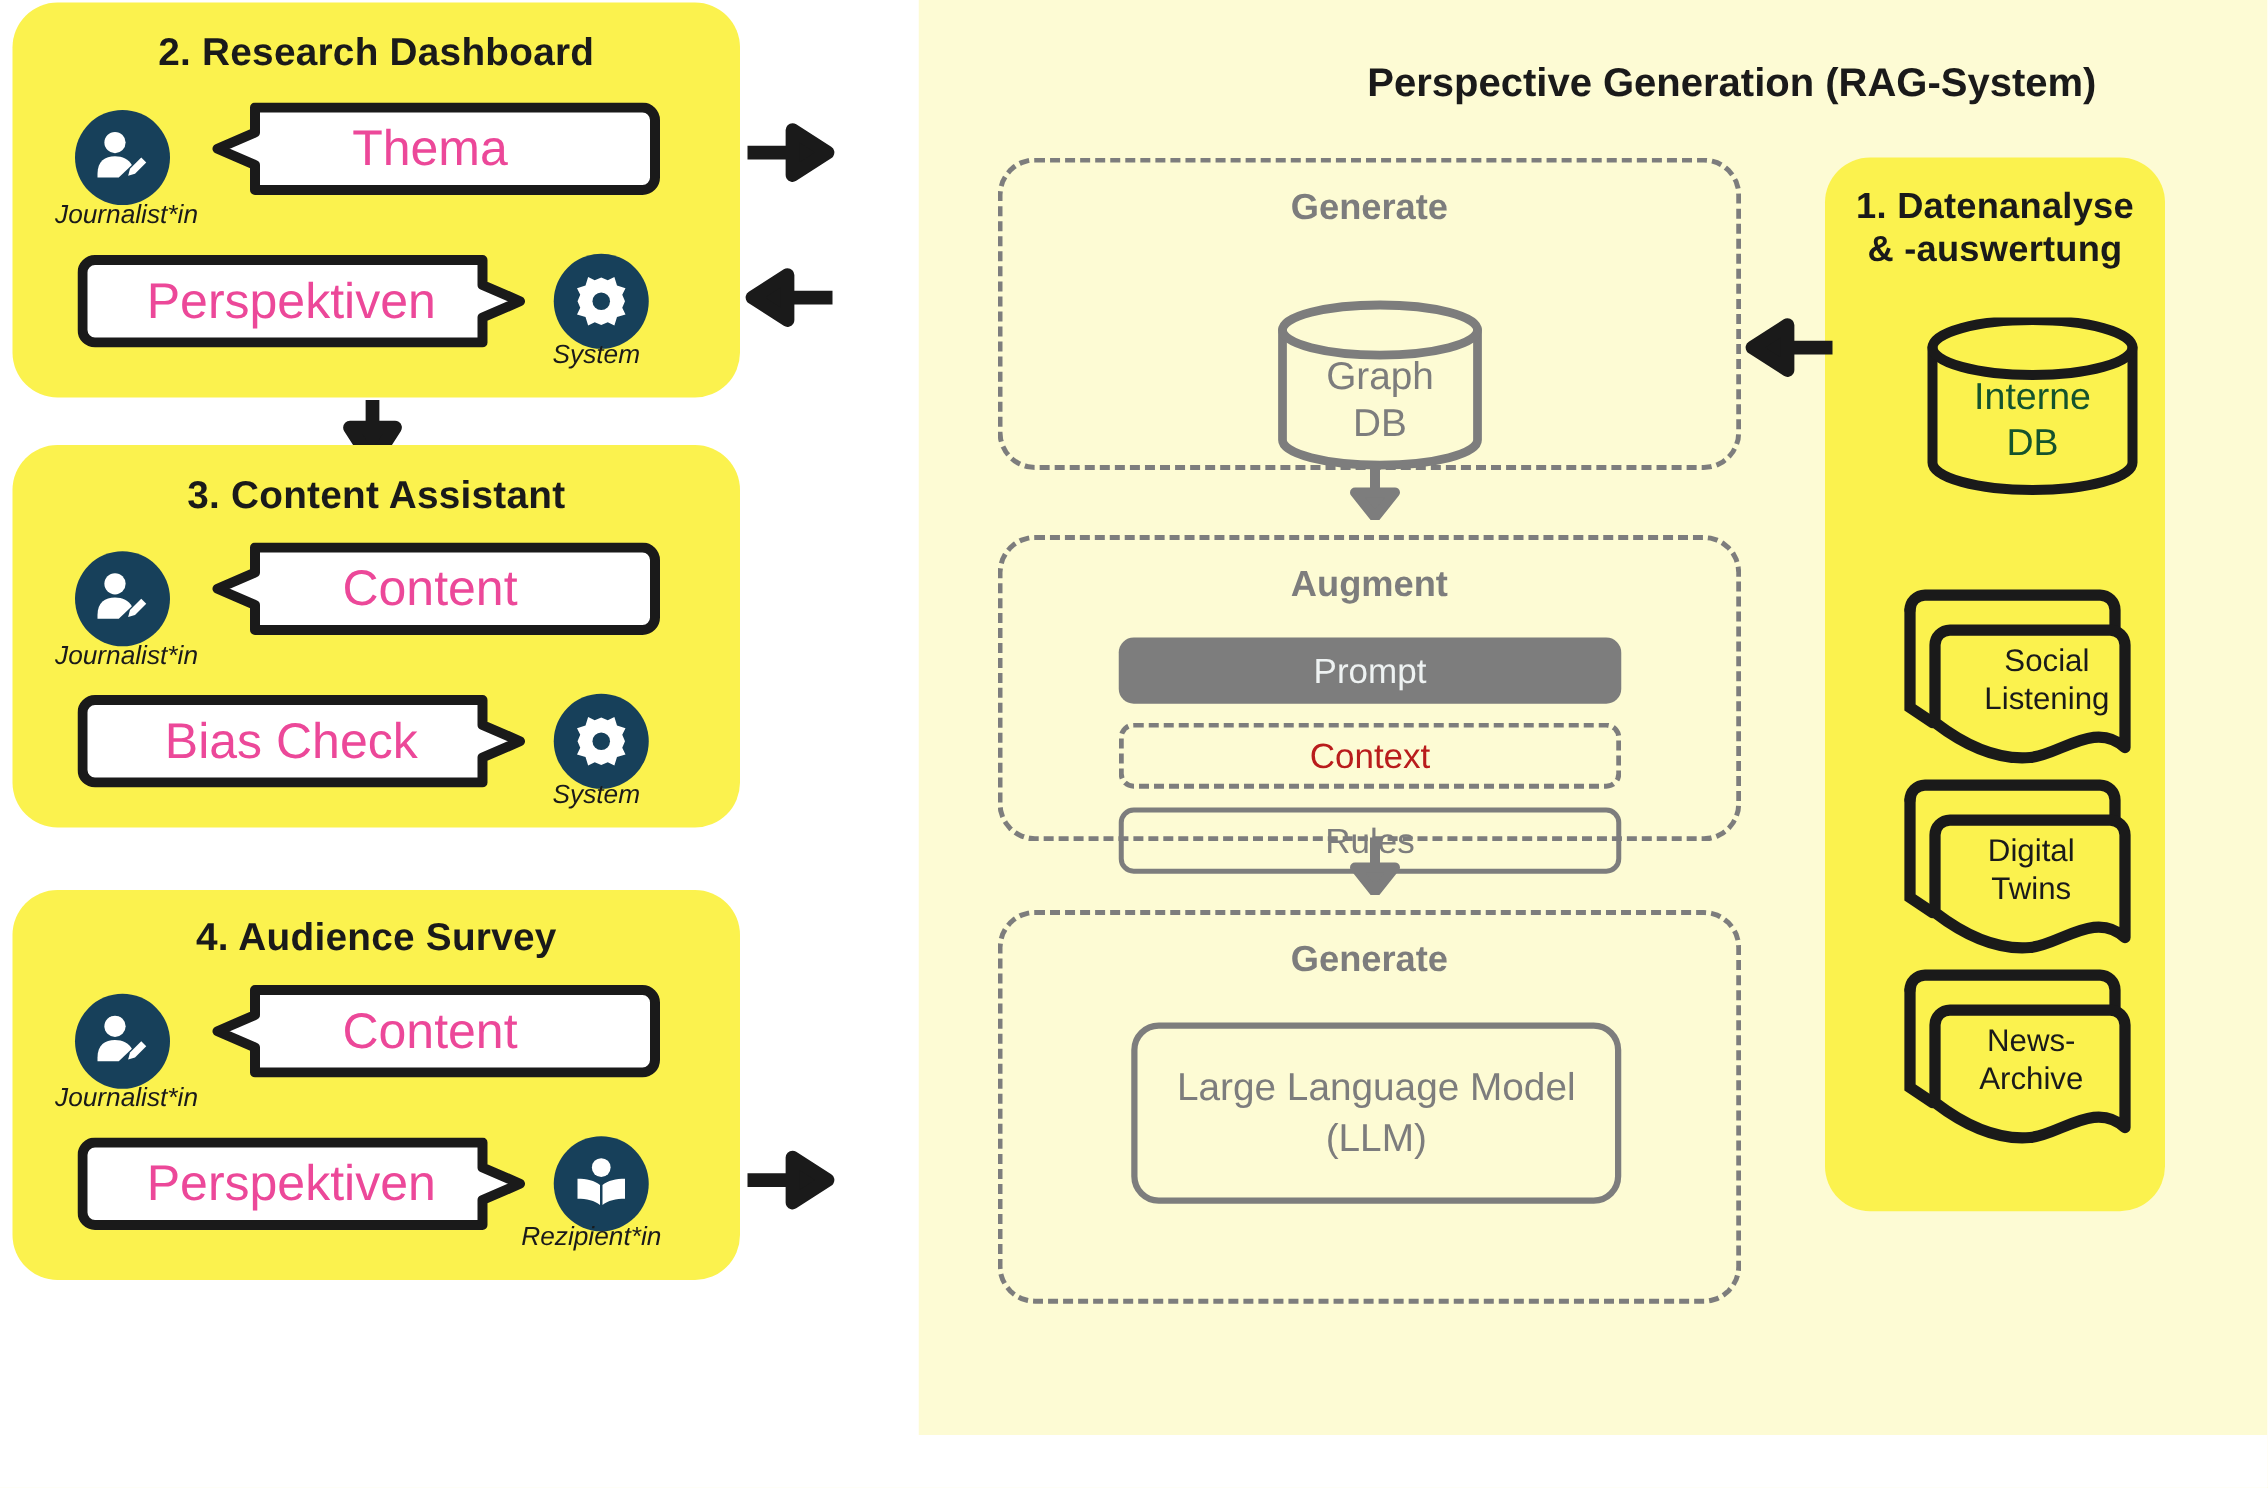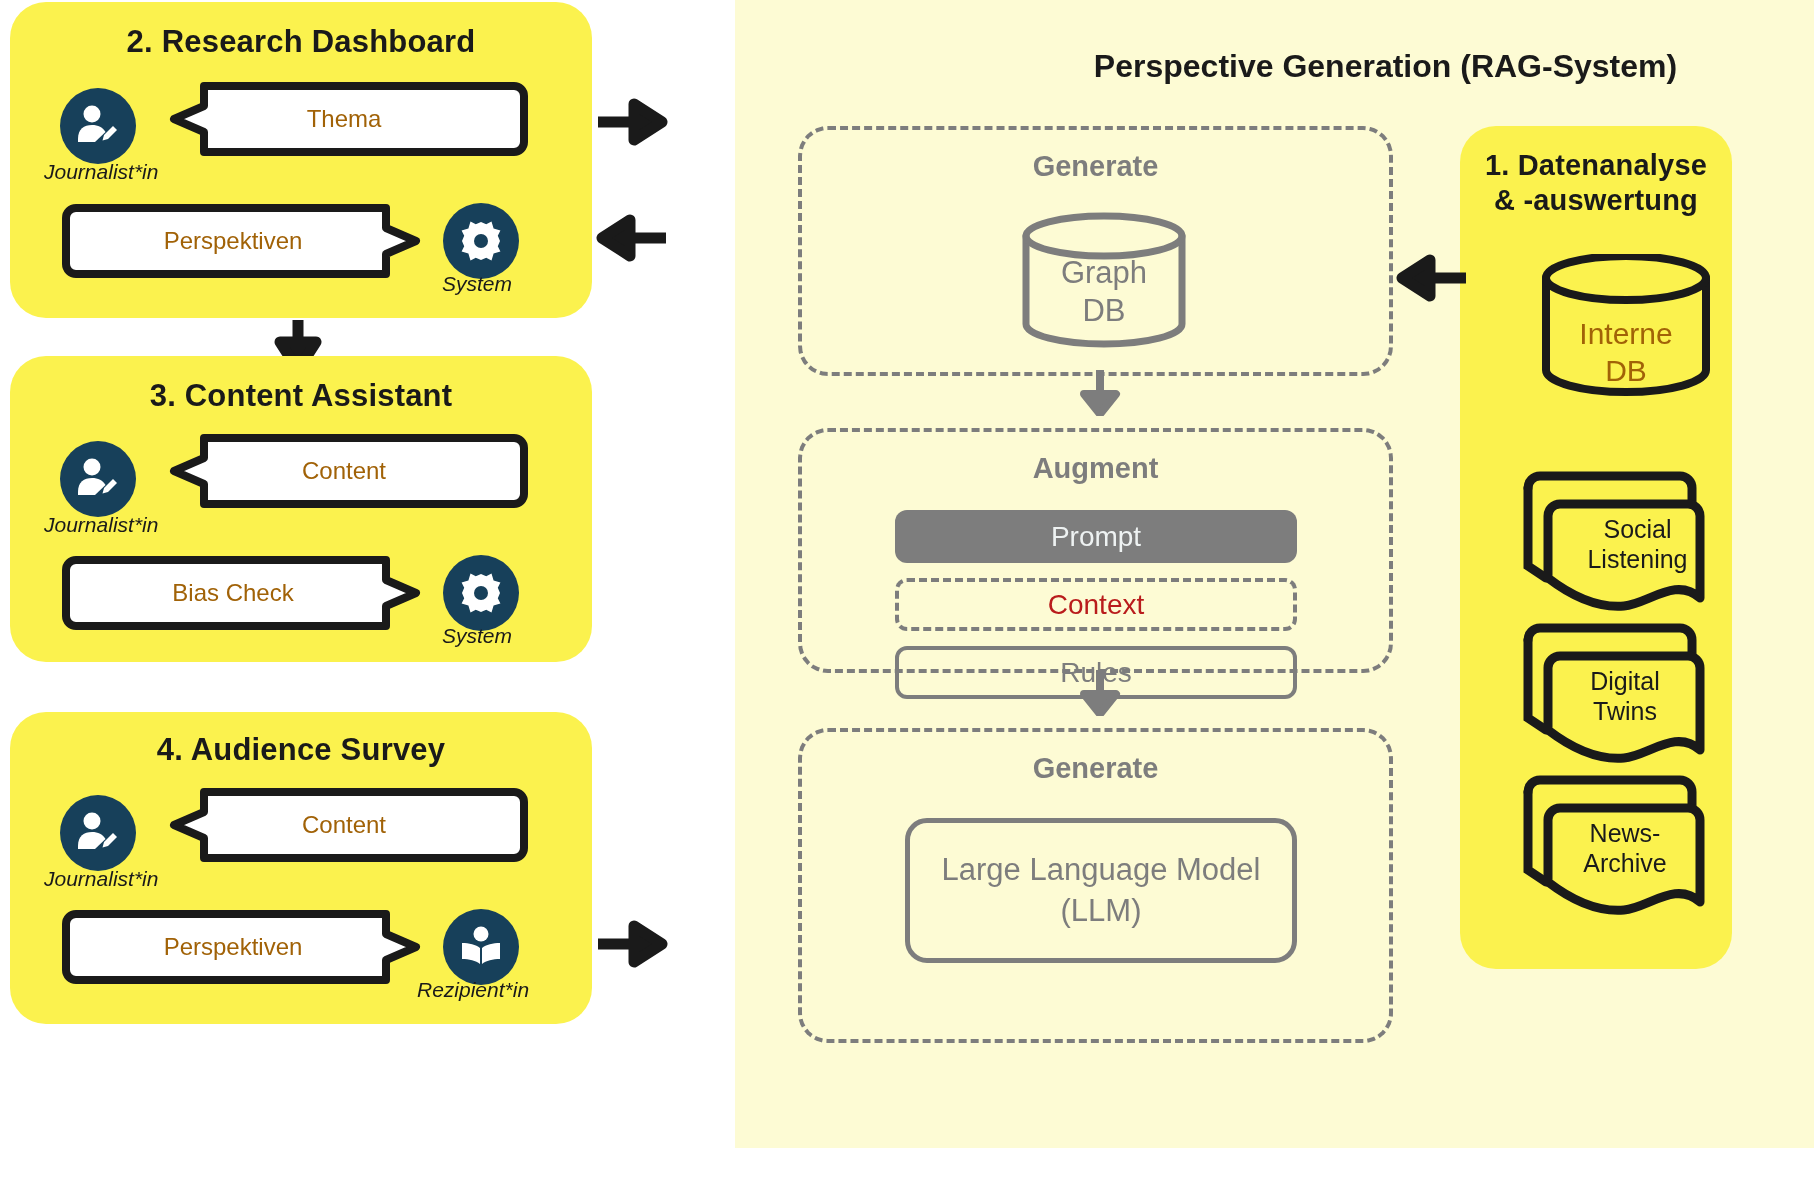--- a/index.html
+++ b/index.html
@@ -70,22 +70,22 @@
   .msgbox {
     position: absolute;
     height: 74px;
   }
   .msgbox .label {
     position: absolute;
     inset: 0;
     display: flex;
     align-items: center;
     justify-content: center;
-    font-size: 24px;
-    color: #a16207;
+    font-size: 40px;
+    color: #ec4899;
     padding-left: 12px;
     padding-right: 12px;
     box-sizing: border-box;
   }
 
   
   .arrow { position: absolute; }
 
   
   .rag-stage {
@@ -169,21 +169,21 @@
 
 <div id="canvas">
 
   <div class="rag-panel"></div>
 
   <div style="position:absolute;left:735px;top:48px;width:1301px;text-align:center;font-weight:bold;font-size:32px;color:#1a1a1a;">Perspective Generation (RAG-System)</div>
 
   <div class="rag-stage" style="left:798px;top:126px;width:595px;height:250px;"></div>
   <div class="rag-stage-title" style="left:798px;top:150px;width:595px;">Generate</div>
 
-  <div class="cyl" style="left:1018px;top:212px;width:172px;height:136px;">
+  <div class="cyl" style="left:1018px;top:240px;width:172px;height:136px;">
     <svg width="172" height="136" viewBox="0 0 172 136">
       <path d="M8 24 L8 112 A78 20 0 0 0 164 112 L164 24" fill="none" stroke="#7d7d7d" stroke-width="7" stroke-linecap="round"></path>
       <ellipse cx="86" cy="24" rx="78" ry="20" fill="none" stroke="#7d7d7d" stroke-width="7"></ellipse>
     </svg>
     <div class="cyl-text" style="top:42px;font-size:31px;color:#7d7d7d;">
       <div>Graph</div>
       <div>DB</div>
     </div>
   </div>
 
@@ -224,21 +224,21 @@
   <div class="stage-title" style="left:1460px;top:148px;width:272px;font-size:29px;line-height:1.22;">
     <div>1. Datenanalyse</div>
     <div>&amp; -auswertung</div>
   </div>
 
   <div class="cyl" style="left:1538px;top:254px;width:176px;height:142px;">
     <svg width="176" height="142" viewBox="0 0 176 142">
       <path d="M8 24 L8 116 A80 22 0 0 0 168 116 L168 24" fill="none" stroke="#1a1a1a" stroke-width="8" stroke-linecap="round"></path>
       <ellipse cx="88" cy="24" rx="80" ry="22" fill="none" stroke="#1a1a1a" stroke-width="8"></ellipse>
     </svg>
-    <div class="cyl-text" style="top:46px;font-size:30px;color:#a16207;margin-top:16px;">
+    <div class="cyl-text" style="top:46px;font-size:30px;color:#14532d;">
       <div>Interne</div>
       <div>DB</div>
     </div>
   </div>
 
   <div class="docstack" style="left:1516px;top:466px;width:196px;height:150px;">
     <svg width="196" height="150" viewBox="0 0 196 150">
       <path d="M12 22 A12 12 0 0 1 24 10 L164 10 A12 12 0 0 1 176 22 L176 100" fill="none" stroke="#1a1a1a" stroke-width="9" stroke-linecap="round"></path>
       <path d="M12 22 L12 100 L30 112" fill="none" stroke="#1a1a1a" stroke-width="9" stroke-linecap="round"></path>
       <path d="M32 50 A12 12 0 0 1 44 38 L172 38 A12 12 0 0 1 184 50 L184 132 L184 132

